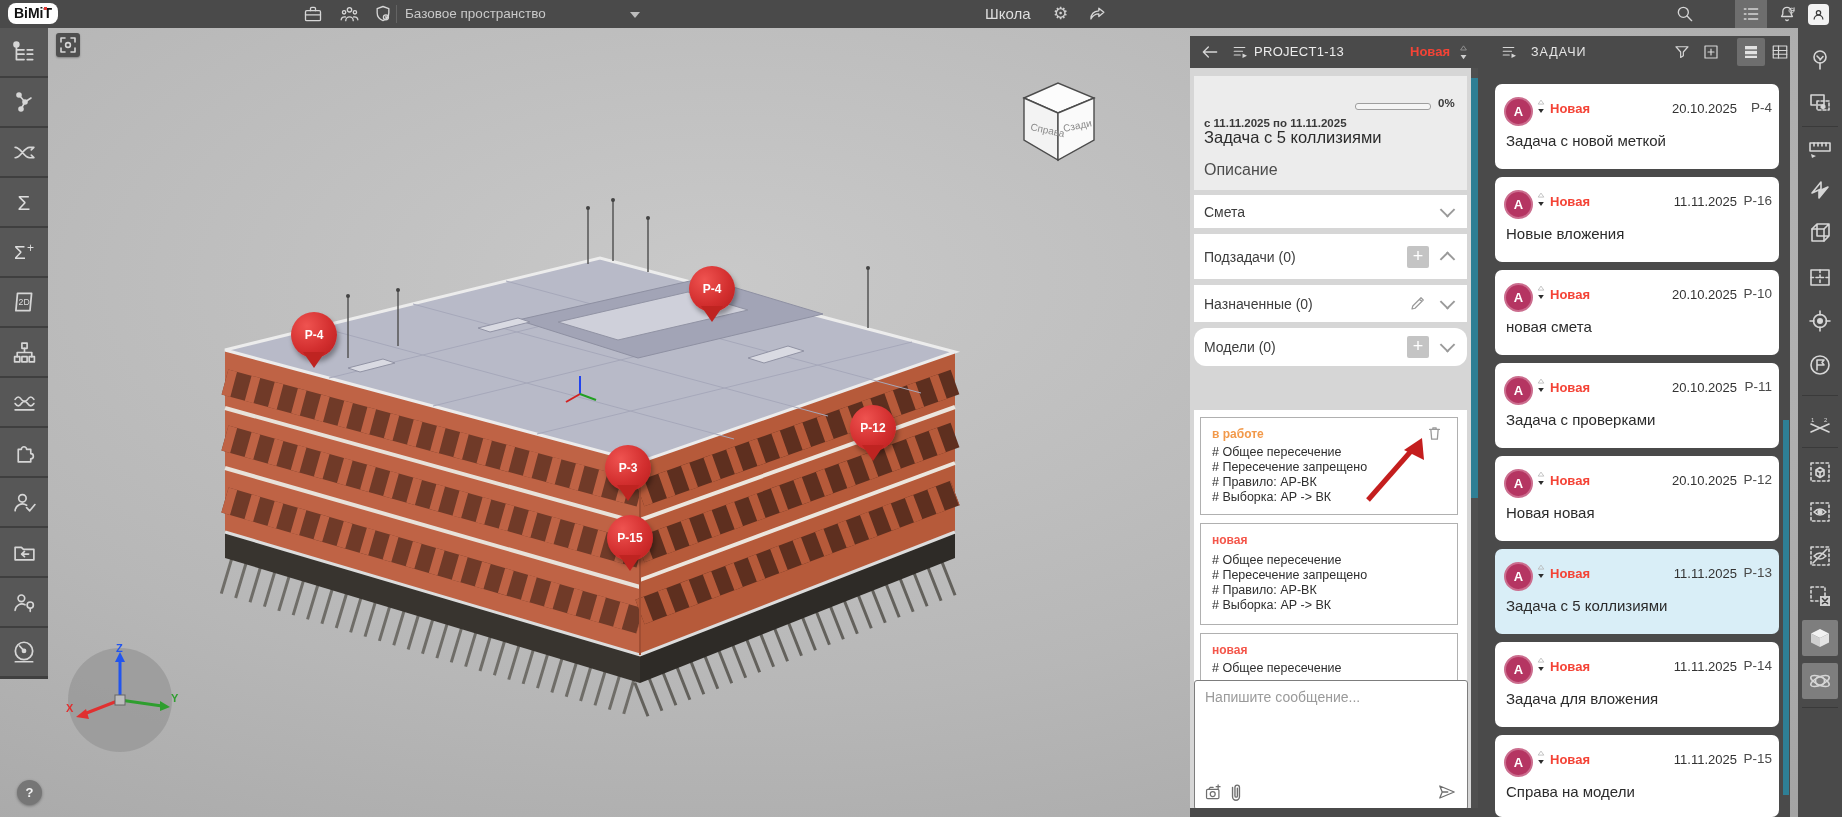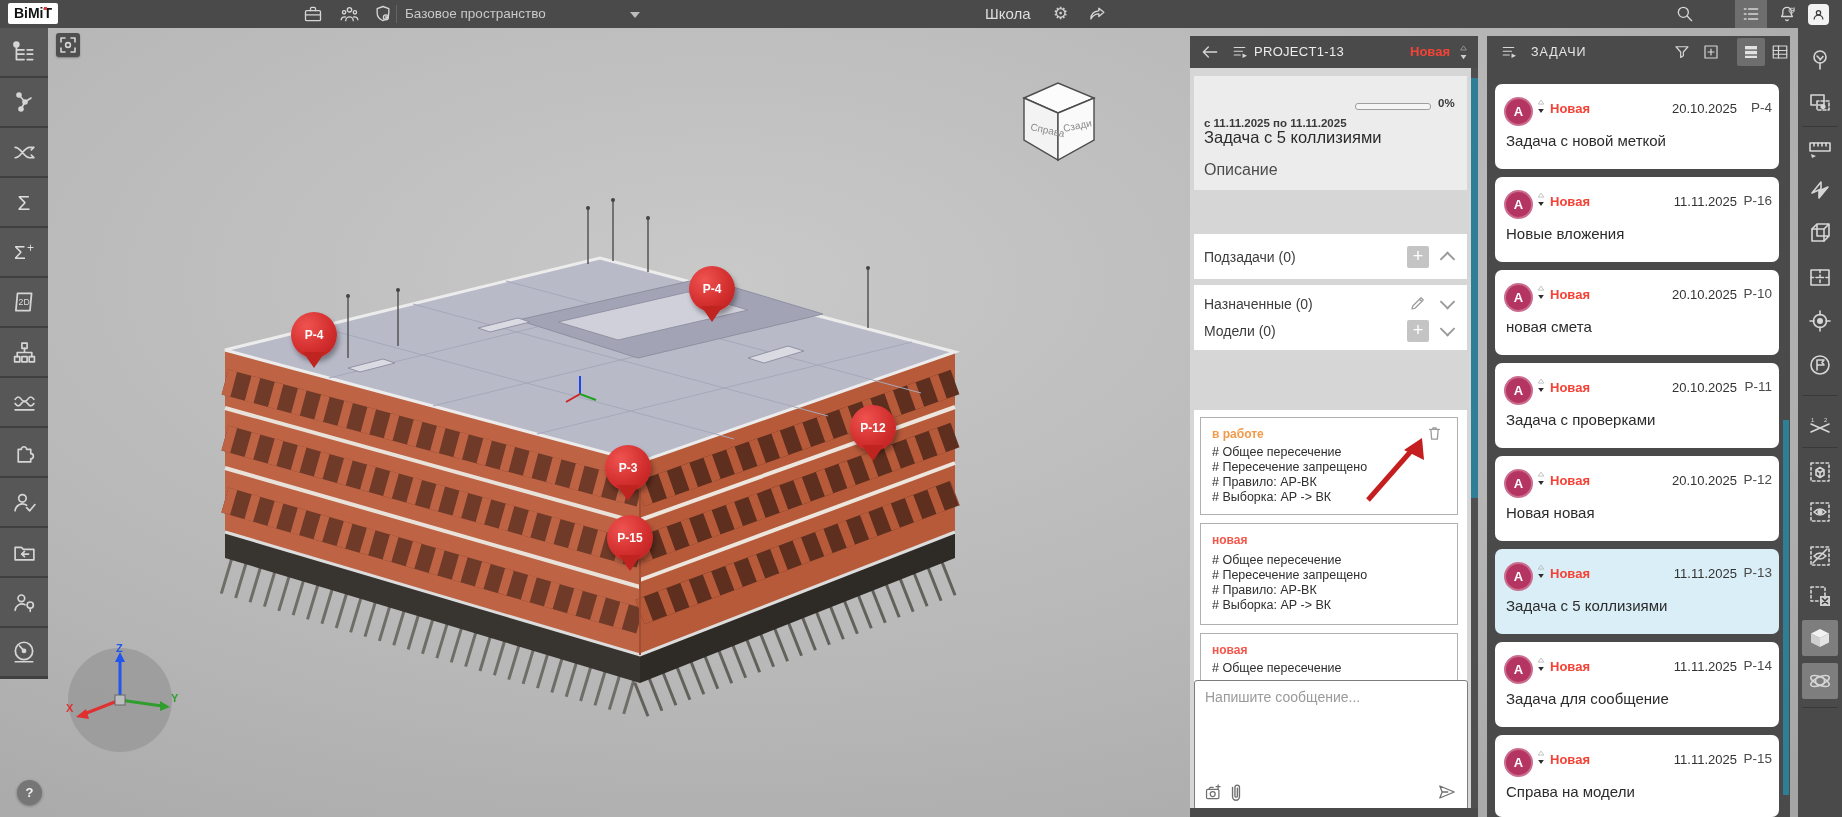--- a/index.html
+++ b/index.html
@@ -3,21 +3,21 @@
 <meta charset="utf-8">
 <style>
   html,body{margin:0;padding:0;background:#2e2e2e;}
   .app{position:relative;width:1842px;height:817px;overflow:hidden;
        font-family:"Liberation Sans",sans-serif;background:#b4b4b4;-webkit-font-smoothing:antialiased;}
   svg{display:block}
   .ic{stroke:#d6d6d6;fill:none;stroke-width:1.6;stroke-linecap:round;stroke-linejoin:round;}
 
   
   .topbar{position:absolute;left:0;top:0;width:1842px;height:28px;background:#4a4a4a;z-index:40;}
-  .logo{position:absolute;left:8px;top:3px;width:50px;height:21px;background:#fff;border-radius:2px;
+  .logo{position:absolute;left:8px;top:3px;width:50px;height:21px;background:#fff;border-radius:8px;
         color:#111;font-weight:bold;font-size:14px;line-height:21px;text-align:center;letter-spacing:0;}
   .logo .reddot{position:absolute;left:36px;top:4px;width:3px;height:3px;background:#e53935;}
   .tb-ic-btn{position:absolute;top:2px;width:26px;height:24px;display:flex;align-items:center;justify-content:center;}
   .tb-sep{position:absolute;top:5px;width:1px;height:18px;background:#646464;}
   .ws-label{position:absolute;left:405px;top:0;height:28px;line-height:28px;color:#c9c9c9;font-size:13.5px;}
   .caret{position:absolute;left:630px;top:12px;width:0;height:0;border:5px solid transparent;border-top:6px solid #bdbdbd;}
   .proj-label{position:absolute;left:985px;top:0;height:28px;line-height:28px;color:#dedede;font-size:15px;}
   .gear{position:absolute;left:1053px;top:0;height:28px;line-height:28px;font-size:17px;color:#cfcfcf;}
   .active-tb{position:absolute;left:1735px;top:0;width:32px;height:28px;background:#6e6e6e;display:flex;align-items:center;justify-content:center;}
   .account{position:absolute;left:1808px;top:4px;width:21px;height:21px;background:#f2f2f2;border-radius:4px;
@@ -44,21 +44,21 @@
   .sidebar{position:absolute;left:0;top:28px;width:48px;height:651px;background:#3f3f3f;z-index:30;}
   .tile{position:absolute;left:0;width:48px;height:48px;background:#575757;display:flex;align-items:center;justify-content:center;}
 
   
   .rtool{position:absolute;right:0;top:28px;width:44px;height:789px;background:#4a4a4a;z-index:30;}
   .rt{position:absolute;left:0;width:44px;height:40px;display:flex;align-items:center;justify-content:center;}
   .rt-sep{position:absolute;left:4px;width:36px;height:1px;background:#3a3a3a;}
   .rt-active{background:#7e7e7e;border-radius:2px;left:4px;width:36px;height:36px;}
 
   
-  .dpanel{position:absolute;left:1190px;top:36px;width:288px;height:781px;background:#4a4a4a;z-index:20;}
+  .dpanel{position:absolute;left:1190px;top:36px;width:288px;height:781px;background:#4a4a4a;z-index:20;padding-left:11px;}
   .dp-header{position:absolute;left:0;top:0;width:288px;height:32px;color:#ececec;}
   .dp-title{position:absolute;left:64px;top:0;height:32px;line-height:32px;font-size:13px;color:#ececec;letter-spacing:.3px;}
   .dp-status{position:absolute;right:28px;top:0;height:32px;line-height:32px;font-size:13px;font-weight:bold;color:#f44336;}
   .dp-body{position:absolute;left:0;top:32px;width:281px;height:740px;background:#d6d6d6;overflow:hidden;}
   .dp-scroll{position:absolute;left:281px;top:32px;width:7px;height:740px;background:#4f4f4f;}
   .dp-thumb{position:absolute;left:0;top:10px;width:7px;height:420px;background:#2e7f95;}
   .info-block{position:absolute;left:4px;top:8px;width:273px;height:114px;background:#ececec;}
   .dates{position:absolute;left:10px;top:23px;font-size:11.5px;font-weight:bold;color:#3a3a3a;margin-top:18px;}
   .prog-track{position:absolute;left:161px;top:27px;width:74px;height:5px;background:#f5f5f5;border:1px solid #9e9e9e;border-radius:3px;}
   .prog-label{position:absolute;left:244px;top:21px;font-size:11.5px;font-weight:bold;color:#3a3a3a;}
@@ -490,33 +490,37 @@
 
     <div class="dp-body">
       <div class="info-block">
         <span class="dates">с 11.11.2025 по 11.11.2025</span>
         <div class="prog-track"></div>
         <span class="prog-label">0%</span>
         <div class="task-title">Задача с 5 коллизиями</div>
         <div class="desc">Описание</div>
       </div>
 
+      <div class="sect" style="top:127px;height:33px;">
+        <span class="lbl">Смета</span>
+        <span class="chev down"></span>
+      </div>
       <div class="sect" style="top:166px;height:45px;">
         <span class="lbl">Подзадачи (0)</span>
         <span class="plusbtn">+</span>
         <span class="chev up"></span>
       </div>
       <div class="sect" style="top:217px;height:37px;">
         <span class="lbl">Назначенные (0)</span>
         <svg style="position:absolute;right:40px;top:9px" width="18" height="18" viewBox="0 0 24 24" class="ic" stroke="#9a9a9a">
           <path d="M4 20l1-4L16 5l3 3L8 19z M14 7l3 3" stroke="#9a9a9a"></path>
         </svg>
         <span class="chev down"></span>
       </div>
-      <div class="sect" style="top:244px;height:38px;">
+      <div class="sect" style="top:260px;height:38px;border-radius:12px;">
         <span class="lbl">Модели (0)</span>
         <span class="plusbtn">+</span>
         <span class="chev down"></span>
       </div>
 
       <div class="sect" style="top:342px;height:398px;"></div>
 
       <div class="ccard" style="top:349px;height:96px;">
         <span class="cstatus st-work">в работе</span>
         <svg style="position:absolute;right:16px;top:8px" width="13" height="15" viewBox="0 0 16 18" class="ic" stroke="#9a9a9a">
@@ -664,21 +668,21 @@
     </div>
     <div class="tcard" style="top:606px">
       <div class="avatar">A</div>
       <svg class="prio" width="8" height="15" viewBox="0 0 10 18">
           <path d="M5 1L8.5 6H1.5Z" fill="none" stroke="#b5b5b5"></path>
           <path d="M5 17L1.5 12H8.5Z" fill="#2c2c2c"></path>
         </svg>
       <span class="tstatus">Новая</span>
       <span class="tdate">11.11.2025</span>
       <span class="tid">P-14</span>
-      <div class="ttitle">Задача для сообщение</div>
+      <div class="ttitle">Задача для вложения</div>
     </div>
     <div class="tcard" style="top:699px;height:82px;">
       <div class="avatar">A</div>
       <svg class="prio" width="8" height="15" viewBox="0 0 10 18">
           <path d="M5 1L8.5 6H1.5Z" fill="none" stroke="#b5b5b5"></path>
           <path d="M5 17L1.5 12H8.5Z" fill="#2c2c2c"></path>
         </svg>
       <span class="tstatus">Новая</span>
       <span class="tdate">11.11.2025</span>
       <span class="tid">P-15</span>

